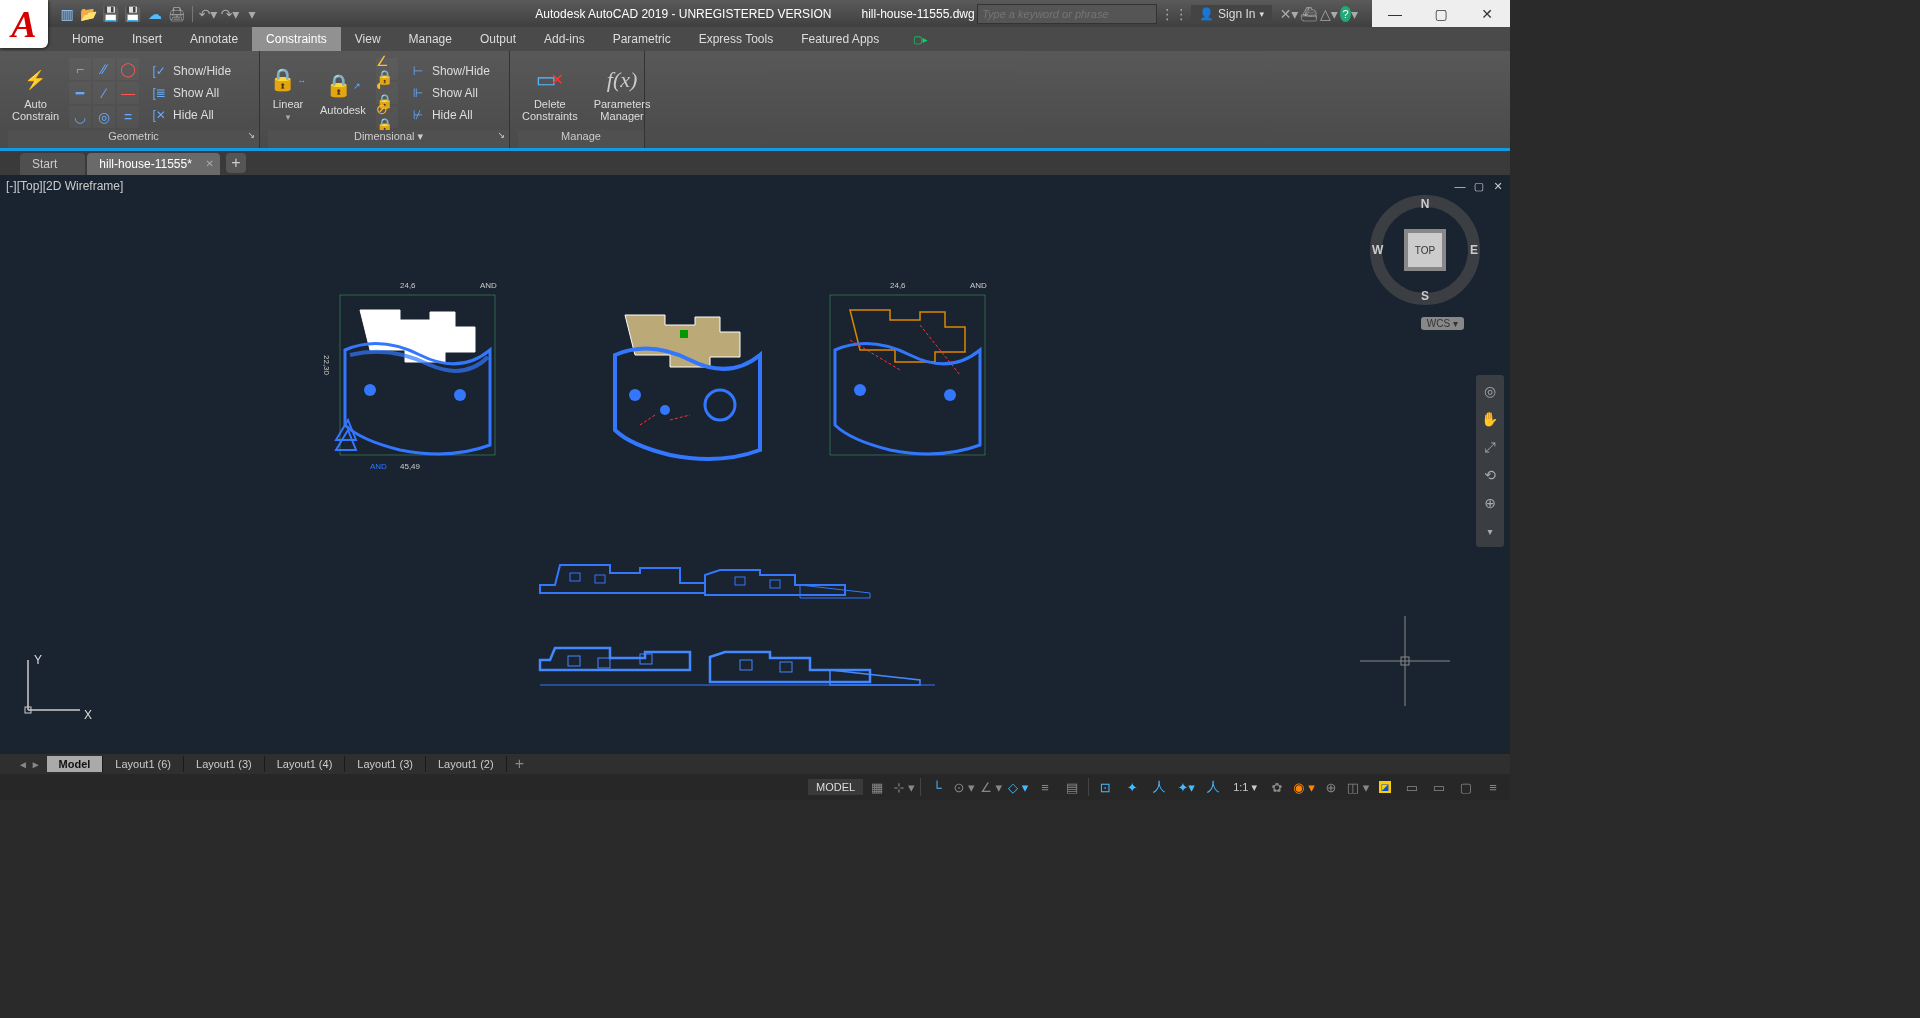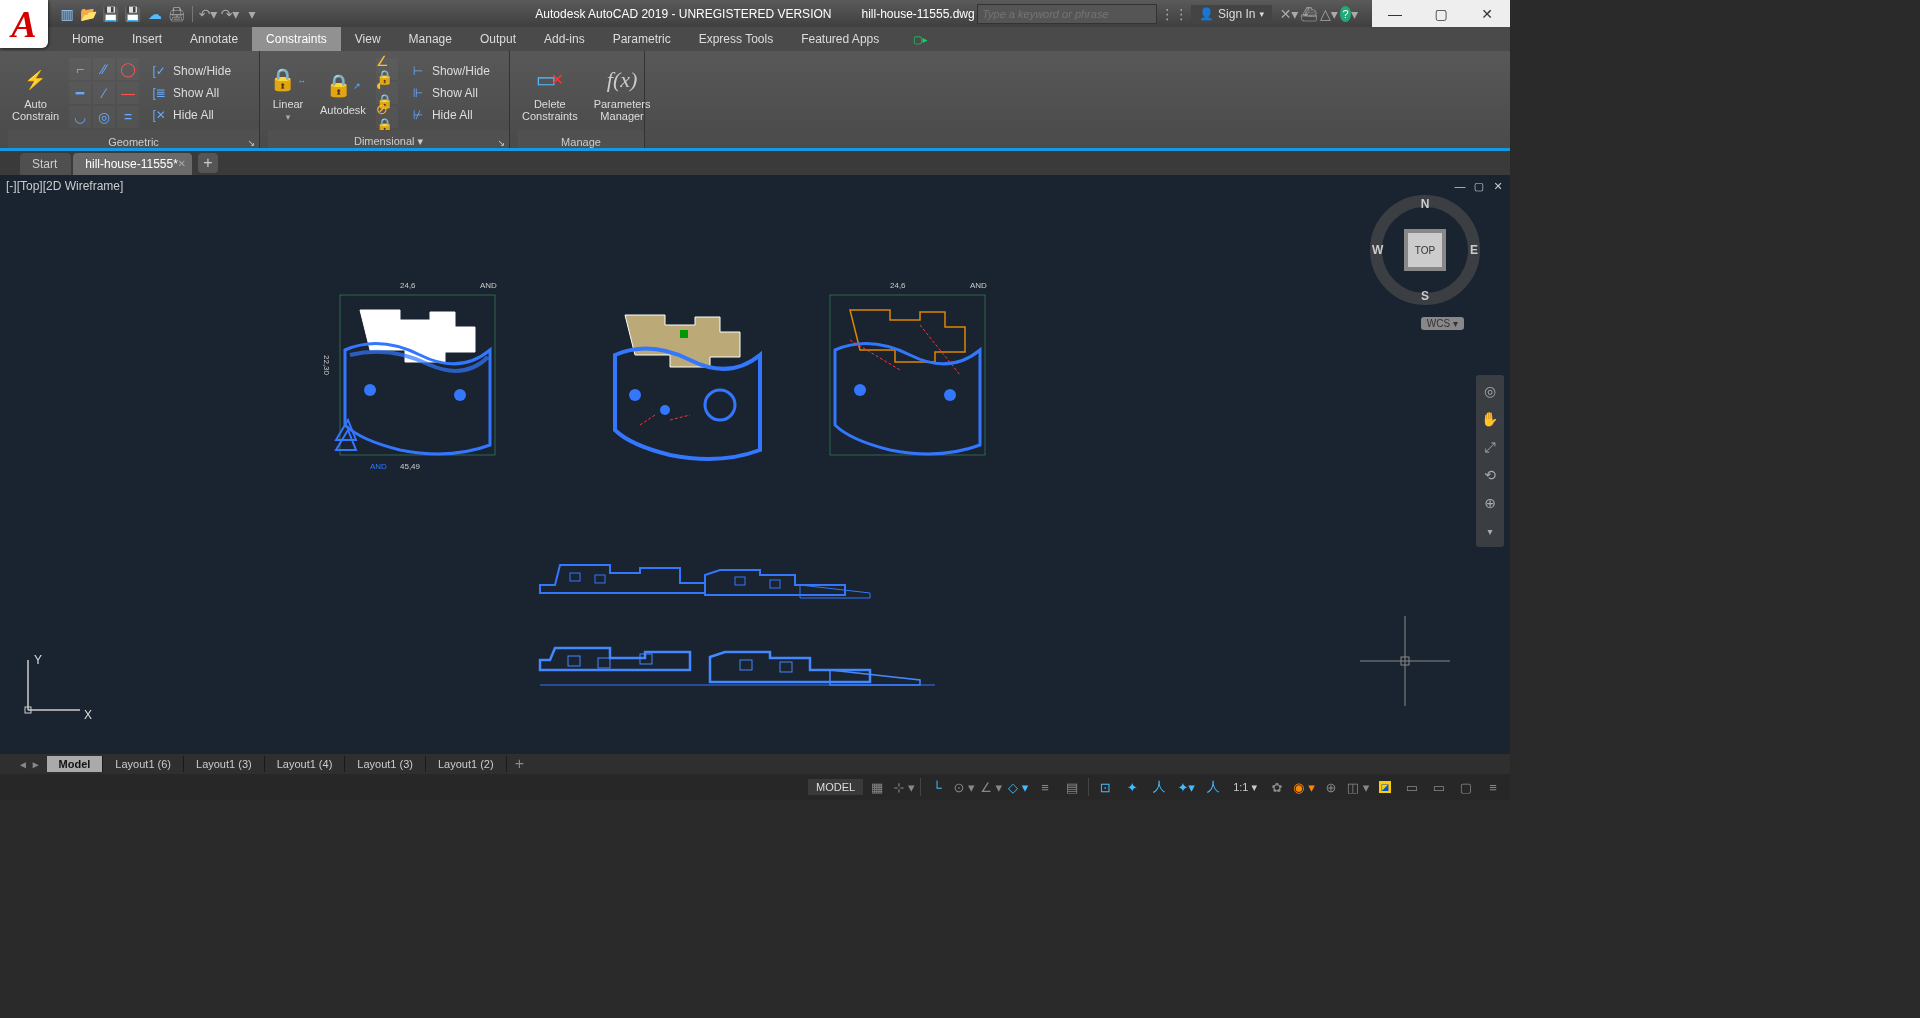--- a/index.html
+++ b/index.html
@@ -20,33 +20,33 @@
 
 
 .menutabs { height: 24px; background: #4a4a4a; display:flex; align-items:stretch; padding-left:58px;}
 .menutab { padding: 3px 14px; color:#ddd; font-size:12px; cursor:pointer; display:flex;align-items:center;}
 .menutab.active { background:#919191; color:#fff;}
 .menutab-icon { margin-left:12px; width:30px; display:flex;align-items:center;justify-content:center; color:#0d6; font-size:10px;}
 
 
 .ribbon { height: 100px; background: linear-gradient(#585858,#4a4a4a); display:flex; border-bottom:3px solid #1599e0;}
 .panel { border-right:1px solid #333; display:flex; flex-direction:column; padding:4px 6px 18px 6px; position:relative;}
-.panel-label { position:absolute; bottom:0; left:8px; right:0; height:18px; background:#505050; color:#ccc; font-size:11px; display:flex; align-items:flex-end; justify-content:center; gap:4px;}
+.panel-label { position:absolute; bottom:0; left:8px; right:0; height:18px; background:#505050; color:#ccc; font-size:11px; display:flex; align-items:flex-start; justify-content:center; gap:4px;}
 .panel-body { flex:1; display:flex; align-items:center; gap:4px;}
 .big-btn { display:flex; flex-direction:column; align-items:center; gap:2px; padding:2px 6px; cursor:pointer; color:#ddd; font-size:11px;}
 .big-icon { width:32px; height:32px; display:flex;align-items:center;justify-content:center; font-size:22px;}
 .small-grid { display:grid; grid-template-columns:repeat(3,22px); grid-auto-rows:22px; gap:2px;}
 .small-btn { width:22px; height:22px; background:rgba(255,255,255,0.03); display:flex;align-items:center;justify-content:center; cursor:pointer; color:#6af; font-size:14px;}
 .list-col { display:flex; flex-direction:column; gap:0;}
 .list-btn { display:flex; align-items:center; gap:6px; padding:3px 8px; color:#ddd; font-size:12px; cursor:pointer;}
 .mini-icon { width:16px; height:16px; display:inline-flex;align-items:center;justify-content:center;font-size:12px;color:#6af;}
 
 
 .filetabs { height: 24px; background: #3a3a3a; display:flex; align-items:end; padding-left:20px; gap:2px;}
-.filetab { background:#4f4f4f; color:#ccc; font-size:12px; padding:4px 14px 4px 12px; border-top-left-radius:4px; border-top-right-radius:4px; position:relative; cursor:pointer;}
+.filetab { background:#4f4f4f; color:#ccc; font-size:12px; padding:4px 28px 4px 12px; border-top-left-radius:4px; border-top-right-radius:4px; position:relative; cursor:pointer;}
 .filetab.active { background:#6a6a6a; color:#fff;}
 .tab-close { position:absolute; right:6px; top:5px; font-size:10px; color:#aaa;}
 .tab-add { width:20px; height:20px; background:#555; border-radius:4px; display:flex;align-items:center;justify-content:center; color:#ccc; margin-left:4px; margin-bottom:2px; cursor:pointer;}
 
 
 .drawing { flex:1; background:#1a2330; position:relative; overflow:hidden;}
 .viewport-label { position:absolute; top:4px; left:6px; color:#ccc; font-size:12px;}
 .vp-ctrl { position:absolute; top:4px; right:4px; display:flex; gap:3px;}
 .vp-btn { width:16px; height:14px; color:#ccc; font-size:11px; display:flex;align-items:center;justify-content:center; cursor:pointer;}
 

